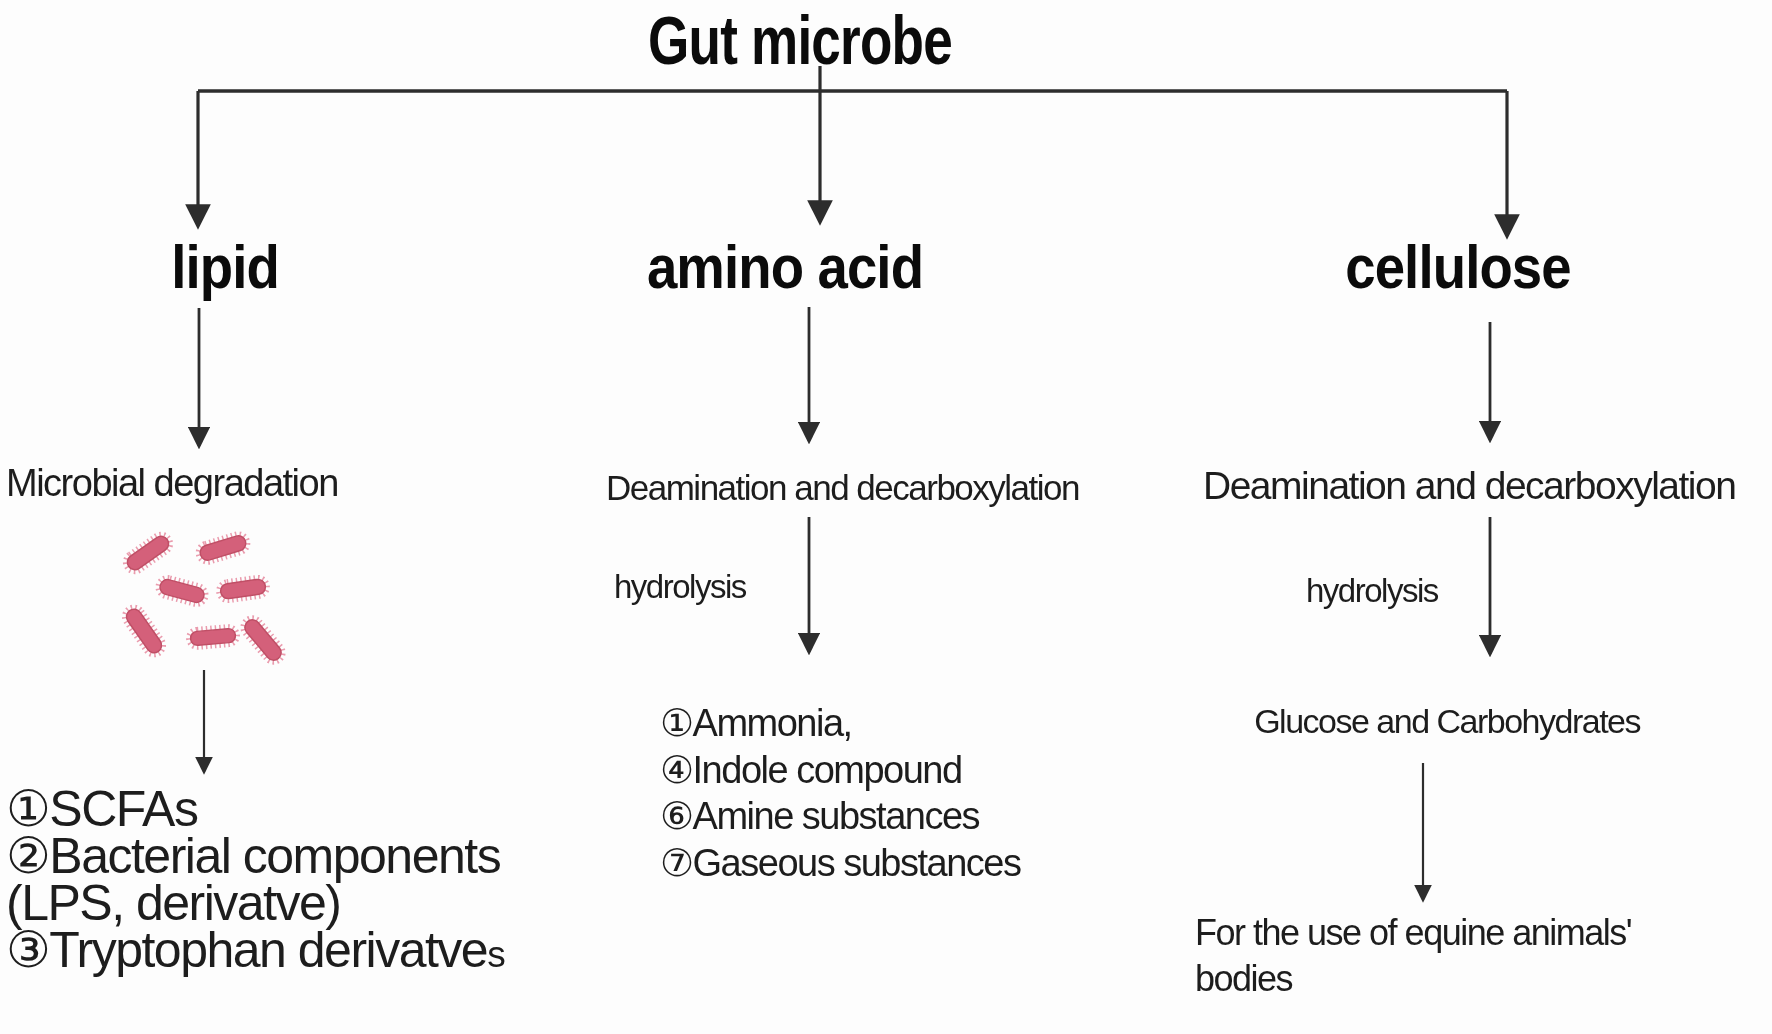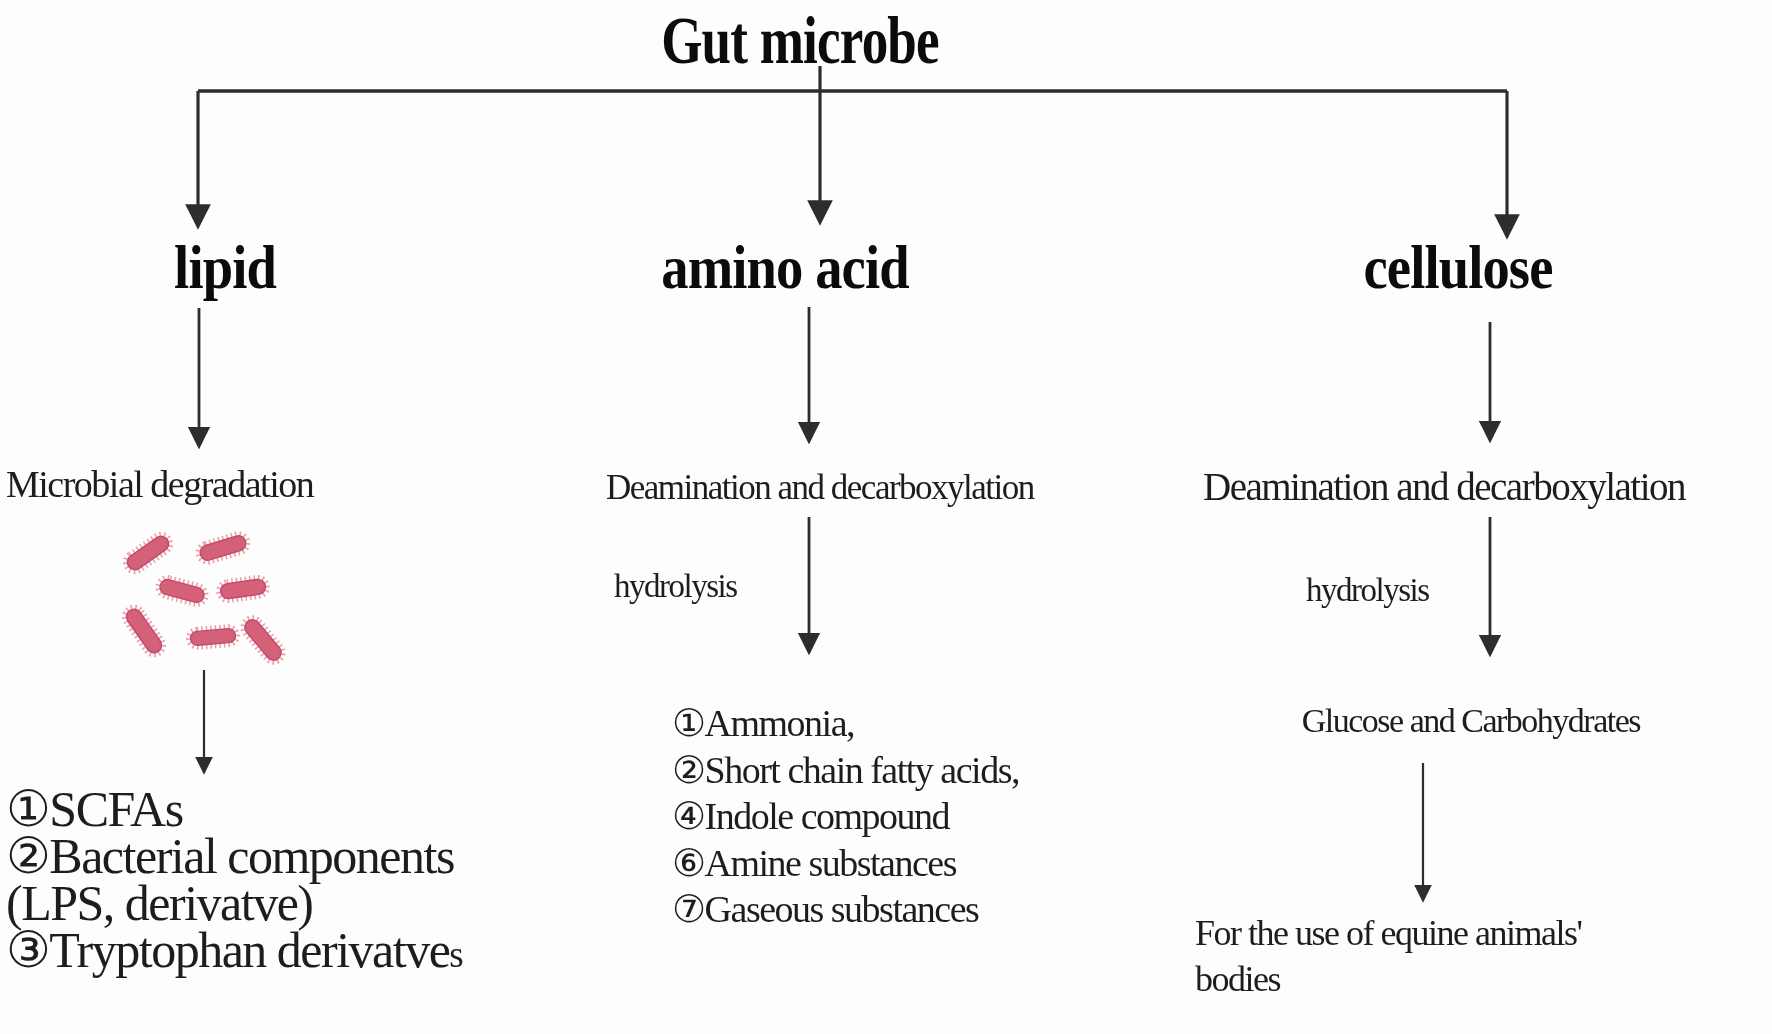--- a/index.html
+++ b/index.html
@@ -1,18 +1,18 @@
 <!DOCTYPE html>
 <html><head>
 <meta charset="utf-8">
 <style>
   html,body{margin:0;padding:0;background:#ffffff;}
   #canvas{
     position:relative;width:1772px;height:1034px;background:#fdfdfd;overflow:hidden;
-    font-family:Liberation Serif, serif;color:#1d1d1d;
+    font-family:Liberation Sans, sans-serif;color:#1d1d1d;
   }
   .abs{position:absolute;}
   .big-label{
     font-weight:bold;color:#0b0b0b;font-size:62px;line-height:62px;text-align:center;
     transform:scaleX(0.88);transform-origin:center;letter-spacing:-1px;white-space:nowrap;
   }
   .title{
     font-weight:bold;color:#0b0b0b;font-size:68px;line-height:68px;text-align:center;
     transform:scaleX(0.78);transform-origin:center;letter-spacing:-1px;white-space:nowrap;
   }
@@ -94,23 +94,22 @@
   <div class="abs list" style="left:6px;top:786px;font-size:50px;line-height:47px;">
     <div class="li">①SCFAs</div>
     <div class="li">②Bacterial components</div>
     <div class="li">(LPS, derivatve)</div>
     <div class="li"><span>③Tryptophan derivatve</span><span class="small-suffix">s</span></div>
   </div>
 
   <div class="abs body-text" style="left:606px;top:468px;font-size:35px;">Deamination and decarboxylation</div>
   <div class="abs body-text" style="left:614px;top:568px;font-size:33px;">hydrolysis</div>
 
-  <div class="abs list" style="left:660px;top:700px;font-size:38px;line-height:46.5px;margin-left:12px;">
+  <div class="abs list" style="left:660px;top:700px;font-size:38px;line-height:46.5px;">
     <div class="li">①Ammonia,</div>
-    <div class="li">②Short chain fatty acids,</div>
     <div class="li">④Indole compound</div>
     <div class="li">⑥Amine substances</div>
     <div class="li">⑦Gaseous substances</div>
   </div>
 
   <div class="abs body-text" style="left:1203px;top:464px;font-size:39px;">Deamination and decarboxylation</div>
   <div class="abs body-text" style="left:1306px;top:572px;font-size:33px;">hydrolysis</div>
   <div class="abs body-text" style="left:1190px;top:702px;width:450px;text-align:right;font-size:34px;">Glucose and Carbohydrates</div>
   <div class="abs" style="left:1195px;top:910px;font-size:36px;line-height:46px;">
     <div class="body-text">For the use of equine animals'</div>

